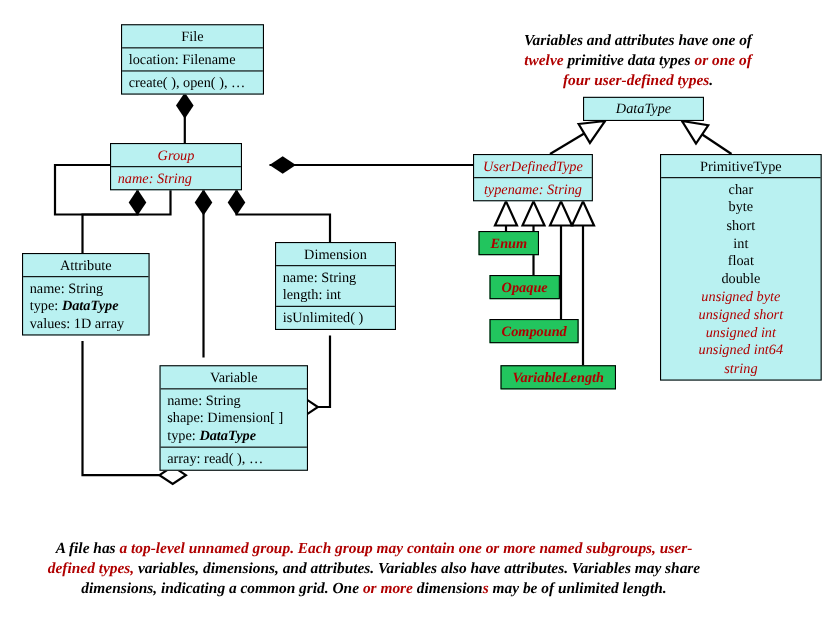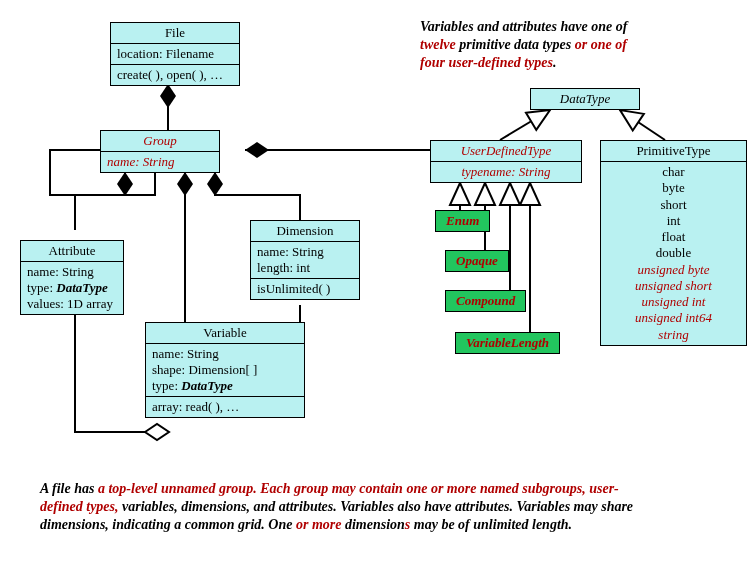--- a/index.html
+++ b/index.html
@@ -41,21 +41,23 @@
     font-weight: bold;
     font-style: italic;
     color: #b00000;
     font-size: 13px;
   }
   .caption {
     position: absolute;
     font-style: italic;
     font-weight: bold;
     font-size: 14px;
+    text-align: center;
     line-height: 1.3;
+    margin-top: 11px;
   }
   svg.connectors {
     position: absolute;
     top: 0; left: 0;
     width: 756px; height: 576px;
     pointer-events: none;
   }
 </style>
 </head>
 <body>
@@ -109,53 +111,53 @@
   <div class="title">File</div>
   <div class="section">location: Filename</div>
   <div class="section last">create( ), open( ), …</div>
 </div>
 
 <div class="box" style="left:100px; top:130px; width:120px;">
   <div class="title italic red">Group</div>
   <div class="section last italic red">name: String</div>
 </div>
 
-<div class="box" style="left:20px; top:240px; width:104px;">
+<div class="box" style="left:20px; top:230px; width:116px;">
   <div class="title">Attribute</div>
   <div class="section last" style="border-bottom:none;">
     <div>name: String</div>
     <div><span>type: </span><span class="italic" style="font-weight:bold">DataType</span></div>
     <div>values: 1D array</div>
   </div>
 </div>
 
 <div class="box" style="left:250px; top:220px; width:110px;">
   <div class="title">Dimension</div>
   <div class="section">
     <div>name: String</div>
     <div>length: int</div>
   </div>
   <div class="section last">isUnlimited( )</div>
 </div>
 
-<div class="box" style="left:145px; top:322px; width:160px;">
+<div class="box" style="left:145px; top:332px; width:135px;">
   <div class="title">Variable</div>
   <div class="section">
     <div>name: String</div>
     <div>shape: Dimension[ ]</div>
     <div><span>type:   </span><span class="italic" style="font-weight:bold">DataType</span></div>
   </div>
   <div class="section last">array: read( ), …</div>
 </div>
 
 <div class="box" style="left:530px; top:88px; width:110px;">
   <div class="title italic" style="border-bottom:none">DataType</div>
 </div>
 
-<div class="box" style="left:430px; top:140px; width:152px;">
+<div class="box" style="left:430px; top:140px; width:109px;">
   <div class="title italic red">UserDefinedType</div>
   <div class="section last italic red center">typename: String</div>
 </div>
 
 <div class="small-box" style="left:435px; top:210px;">Enum</div>
 <div class="small-box" style="left:445px; top:250px;">Opaque</div>
 <div class="small-box" style="left:445px; top:290px;">Compound</div>
 <div class="small-box" style="left:455px; top:332px;">VariableLength</div>
 
 <div class="box" style="left:600px; top:140px; width:147px;">

